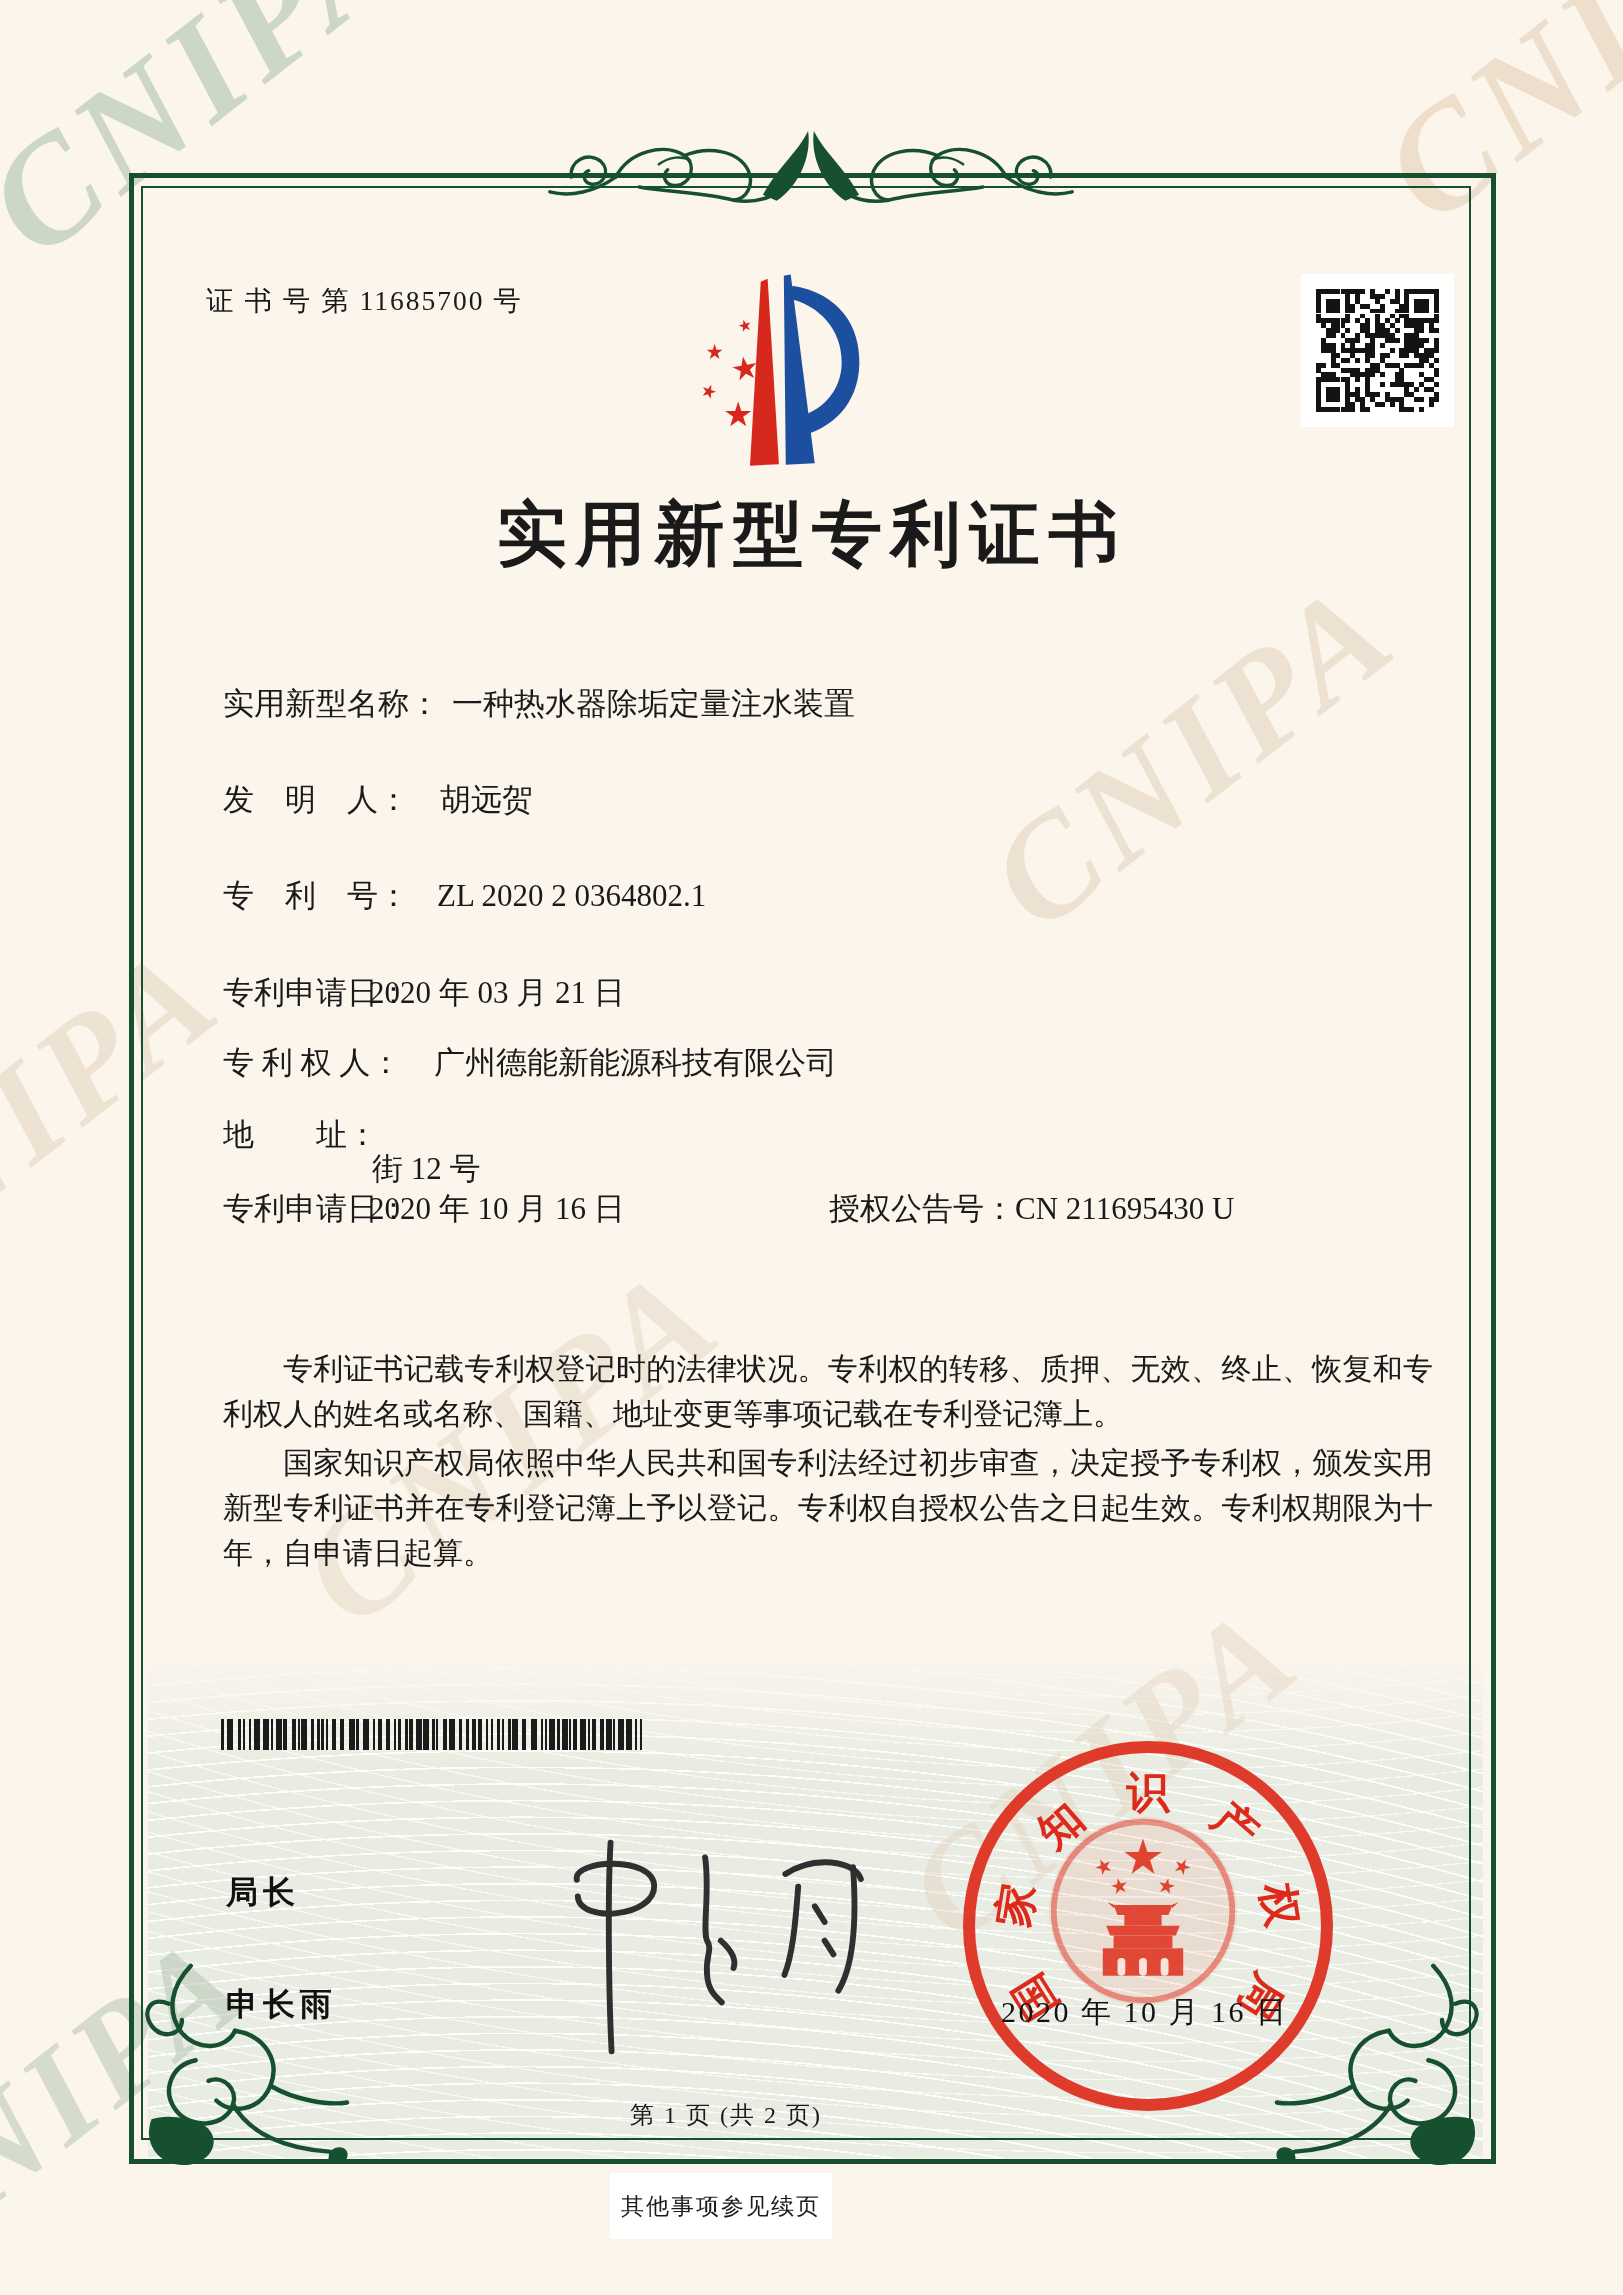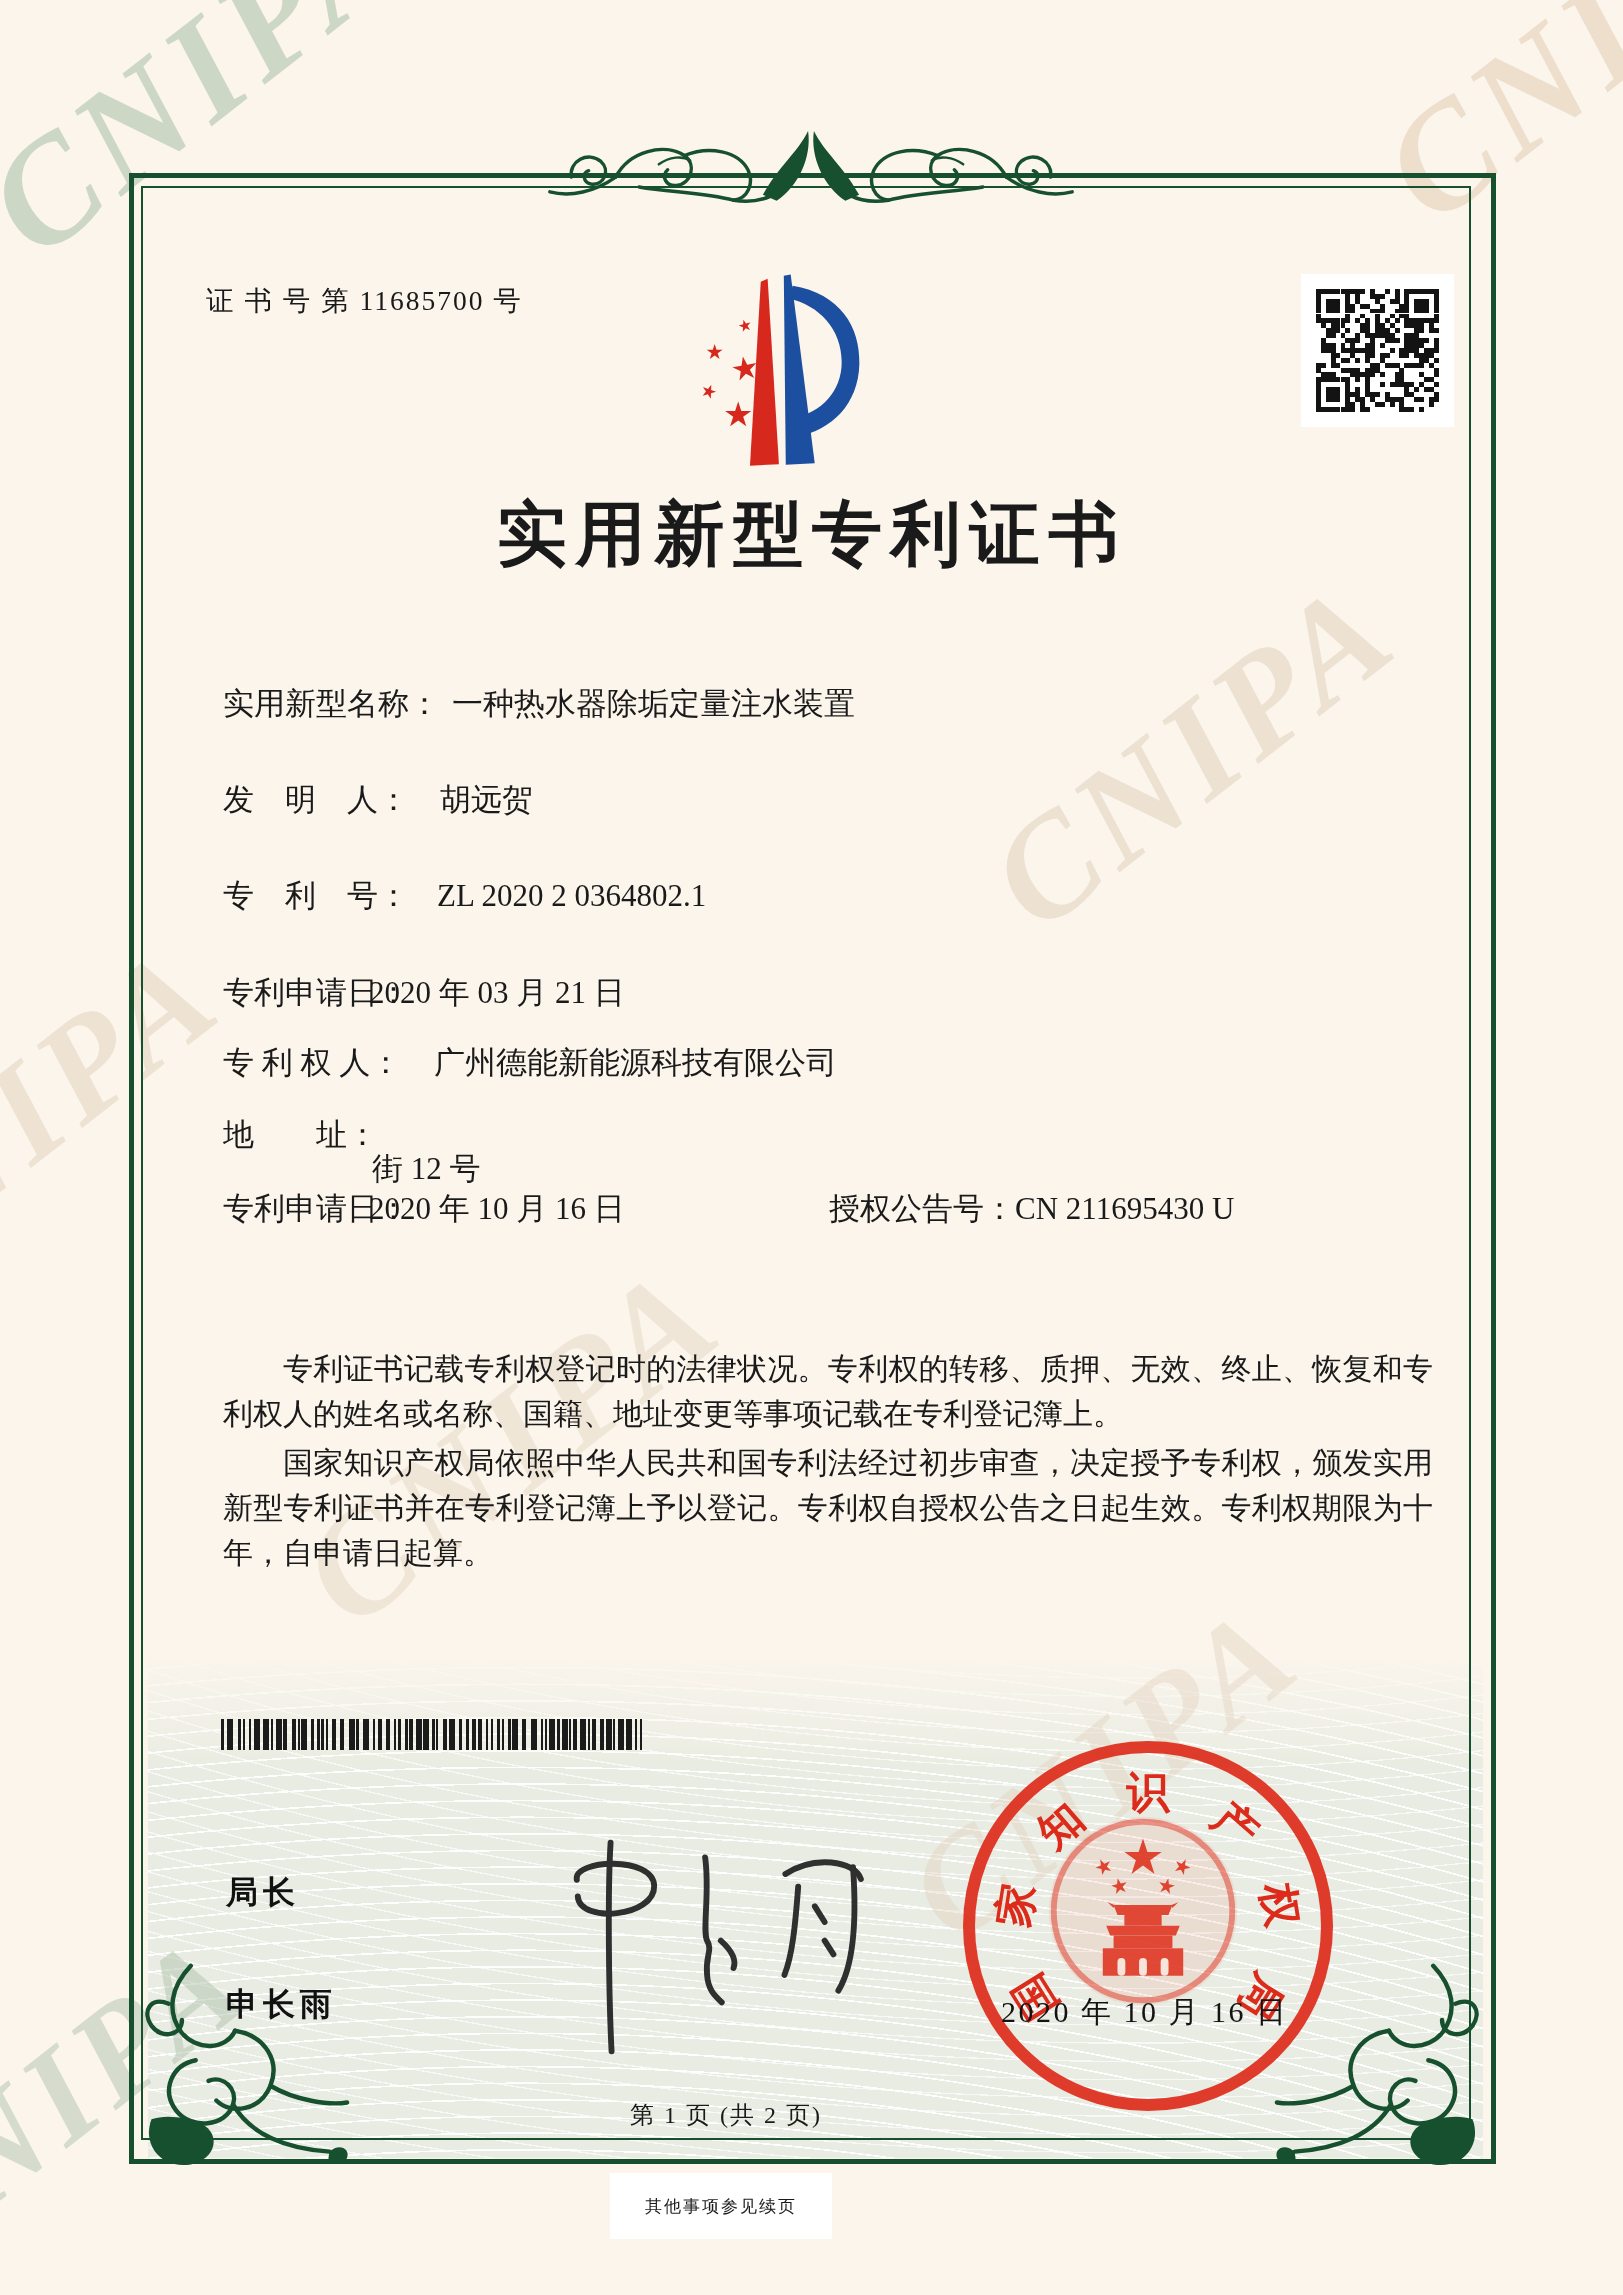--- a/index.html
+++ b/index.html
@@ -32,21 +32,21 @@
   .lbl{left:223px;font-size:31px;}
   .val{font-size:31px;}
   .para{left:223px;top:1346px;width:1210px;font-size:30px;line-height:45px;text-align:justify;z-index:5;}
   .para p{margin:0;text-indent:2em;}
   .para p+p{margin-top:3.9px;}
   .director{position:absolute;z-index:5;font-family:"Liberation Sans","DejaVu Sans",sans-serif;
     font-weight:600;font-size:32px;letter-spacing:4.9px;color:#111;}
   .page-info{left:147px;top:2100px;width:1158px;text-align:center;font-size:24px;letter-spacing:2px;z-index:5;}
   .cont-box{position:absolute;left:610px;top:2173px;width:222px;height:66px;background:#ffffff;z-index:3;
     display:flex;align-items:center;justify-content:center;}
-  .cont-box span{font-size:17px;letter-spacing:2px;font-family:Liberation Serif, serif;}
+  .cont-box span{font-size:23px;letter-spacing:2px;font-family:Liberation Serif, serif;}
   
   .barcode{position:absolute;left:221px;top:1719px;width:428px;height:31px;z-index:5;}
   .barcode i{position:absolute;top:0;height:100%;background:#1b1b1b;}
   .qrbox{position:absolute;left:1301px;top:274px;width:153px;height:153px;background:#fff;z-index:5;}
   .qr{position:absolute;left:15px;top:15px;width:123px;height:123px;}
   .qr i{position:absolute;background:#131313;width:4.9px;height:4.9px;}
   
   .seal{position:absolute;left:963px;top:1741px;width:346px;height:346px;z-index:6;
     border:12.8px solid rgba(221,43,27,.92);border-radius:50%;}
   .seal .ringchar{position:absolute;left:50%;top:50%;font-size:43px;font-weight:700;color:#dc2a1b;

